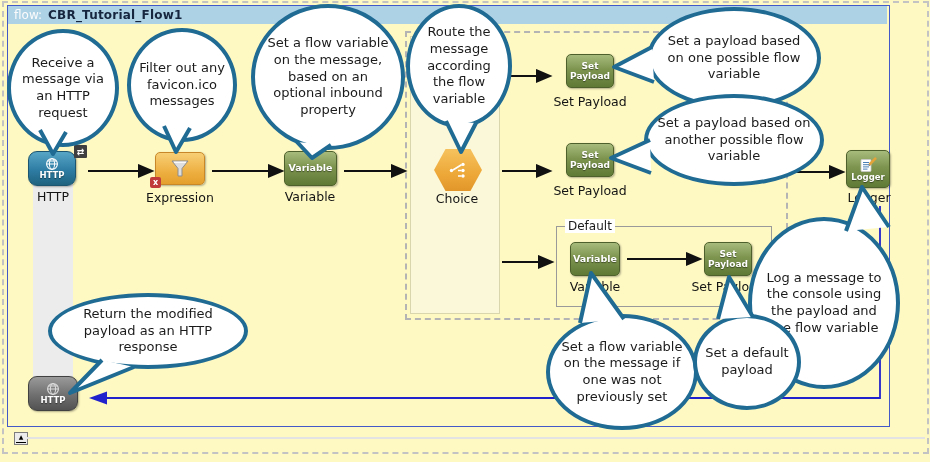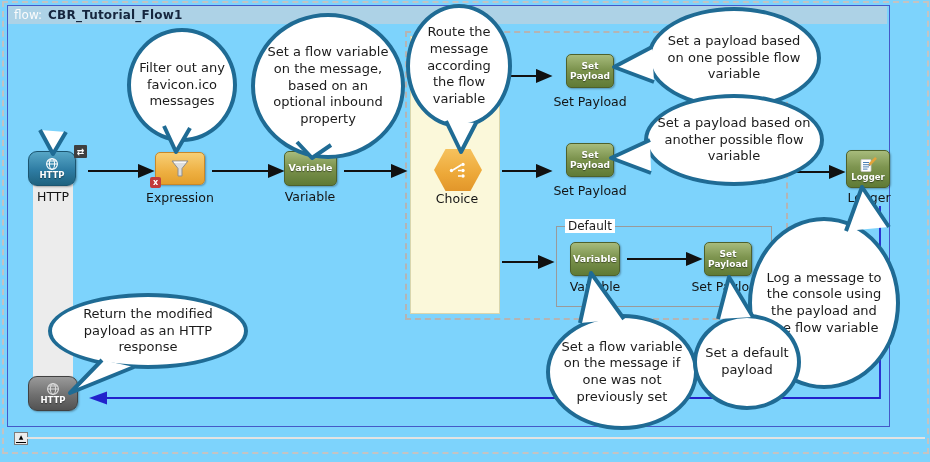--- a/index.html
+++ b/index.html
@@ -1,16 +1,16 @@
 <!DOCTYPE html>
 <html><head>
 <meta charset="utf-8">
 <style>
   html,body{margin:0;padding:0;background:#fff;}
-  #canvas{position:relative;width:930px;height:462px;background:#7dd3fc;overflow:hidden;
+  #canvas{position:relative;width:930px;height:462px;background:#fef9c3;overflow:hidden;
           font-family:"DejaVu Sans","Liberation Sans",sans-serif;}
   
   .outer-dashed{position:absolute;left:2px;top:1px;width:923px;height:449px;
                 border:2px dashed #c3c3c3;z-index:0;}
   .flow-box{position:absolute;left:7px;top:5px;width:881px;height:420px;
             border:1px solid #4459c8;background:transparent;z-index:1;}
   .titlebar{position:absolute;left:8px;top:6px;width:879px;height:18px;background:#add2e6;
             z-index:2;display:flex;align-items:center;padding-left:6px;box-sizing:border-box;
             font-size:12px;}
   .titlebar .prefix{color:#fbfbfb;margin-right:6px;}
@@ -186,24 +186,27 @@
   <div class="icon gray-http" style="left:28px;top:376px;width:50px;height:35px;">
     <svg width="16" height="14" viewBox="0 0 16 14">
       <circle cx="8" cy="7" r="5.4" fill="none" stroke="#dcdcdc" stroke-width="1.1"></circle>
       <ellipse cx="8" cy="7" rx="2.6" ry="5.4" fill="none" stroke="#dcdcdc" stroke-width="1"></ellipse>
       <line x1="2.6" y1="7" x2="13.4" y2="7" stroke="#dcdcdc" stroke-width="1"></line>
       <line x1="3.6" y1="4" x2="12.4" y2="4" stroke="#dcdcdc" stroke-width="1"></line>
     </svg>
     <span class="itext" style="font-size:8.5px;">HTTP</span>
   </div>
 
+  <div class="bubble" style="left:7px;top:29px;width:112px;height:118px;">
+    <span>Receive a message via an HTTP request</span>
+    </div>
   <div class="bubble" style="left:127px;top:28px;width:110px;height:114px;">
     <span>Filter out any favicon.ico messages</span>
     </div>
-  <div class="bubble" style="left:251px;top:13px;width:154px;height:146px;text-align:center;">
+  <div class="bubble" style="left:251px;top:4px;width:154px;height:146px;text-align:center;">
     <span>Set a flow variable on the message, based on an optional inbound property</span>
     </div>
   <div class="bubble" style="left:406px;top:4px;width:106px;height:124px;font-size:13px;">
     <span>Route the message according the flow variable</span>
     </div>
   <div class="bubble" style="left:647px;top:7px;width:174px;height:102px;">
     <span>Set a payload based on one possible flow variable</span>
     </div>
   <div class="bubble" style="left:644px;top:94px;width:180px;height:92px;">
     <span>Set a payload based on another possible flow variable</span>

